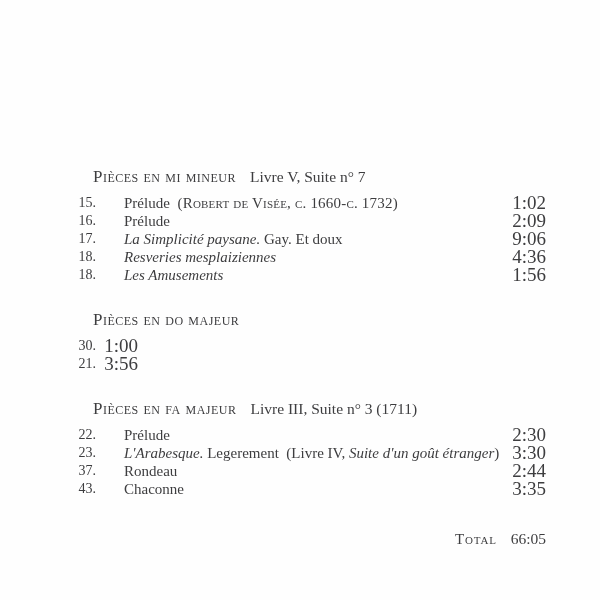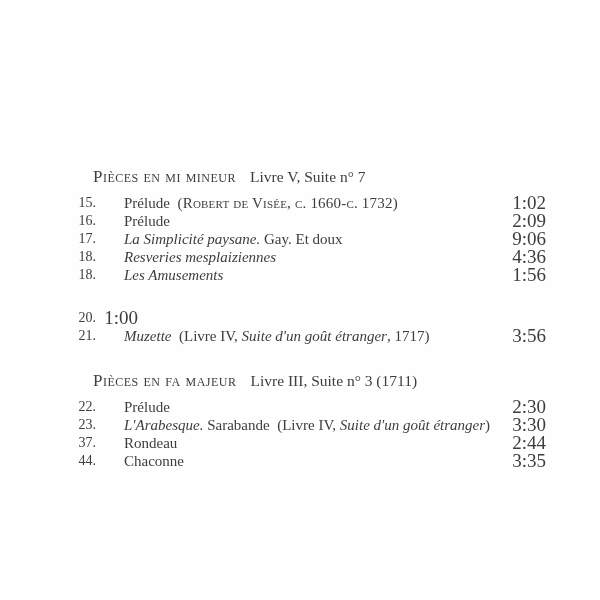--- a/index.html
+++ b/index.html
@@ -112,48 +112,52 @@
             <span class="track-title"><span class="seg-italic">Resveries mesplaiziennes</span></span>
             <span class="track-time">4:36</span>
           </div>
           <div class="track-row">
             <span class="track-num">18.</span>
             <span class="track-title"><span class="seg-italic">Les Amusements</span></span>
             <span class="track-time">1:56</span>
           </div>
         </div>
         <div class="section">
+          <div class="heading"><span class="heading-title">Pièces en do majeur</span></div>
           <div class="track-row">
-            <span class="track-num">20.</span>
+            <span class="track-num">30.</span>
             <span class="track-time">1:00</span>
           </div>
           <div class="track-row">
             <span class="track-num">21.</span>
-            <span class="track-title"><span class="seg-italic">Muzette</span><span class="seg-roman"> (Livre IV, </span><span class="seg-italic">Suite d'un goût étranger</span><span class="seg-roman">, 1717)</span></span>
             <span class="track-time">3:56</span>
           </div>
         </div>
         <div class="section">
           <div class="heading"><span class="heading-title">Pièces en fa majeur</span><span class="heading-subtitle">Livre III, Suite n° 3 (1711)</span></div>
           <div class="track-row">
             <span class="track-num">22.</span>
             <span class="track-title"><span class="seg-roman">Prélude</span></span>
             <span class="track-time">2:30</span>
           </div>
           <div class="track-row">
             <span class="track-num">23.</span>
-            <span class="track-title"><span class="seg-italic">L'Arabesque.</span><span class="seg-roman"> Sarabande</span><span class="seg-roman"> (Livre IV, </span><span class="seg-italic">Suite d'un goût étranger</span><span class="seg-roman">)</span></span>
+            <span class="track-title"><span class="seg-italic">L'Arabesque.</span><span class="seg-roman"> Legerement</span><span class="seg-roman"> (Livre IV, </span><span class="seg-italic">Suite d'un goût étranger</span><span class="seg-roman">)</span></span>
             <span class="track-time">3:30</span>
           </div>
           <div class="track-row">
             <span class="track-num">37.</span>
             <span class="track-title"><span class="seg-roman">Rondeau</span></span>
             <span class="track-time">2:44</span>
           </div>
           <div class="track-row">
-            <span class="track-num">44.</span>
+            <span class="track-num">43.</span>
             <span class="track-title"><span class="seg-roman">Chaconne</span></span>
             <span class="track-time">3:35</span>
           </div>
         </div>
       </div>
+    <div class="total-row">
+      <span class="total-label">Total</span>
+      <span class="total-time">66:05</span>
+    </div>
   </div>
 </div>
 
 </body></html>

